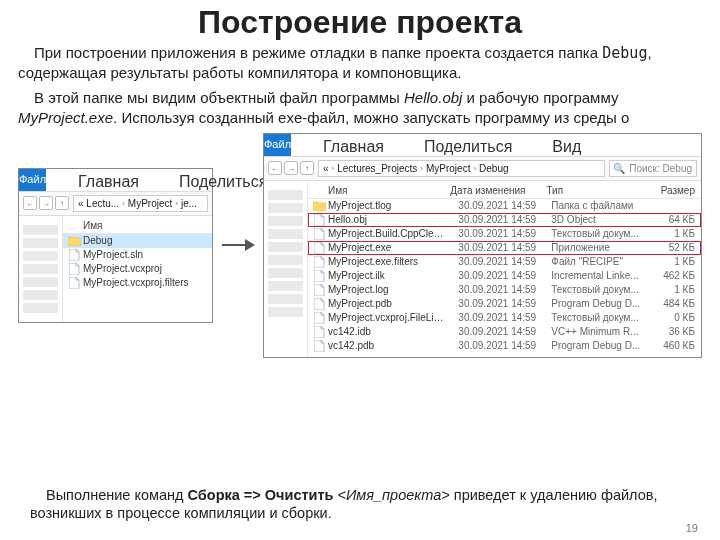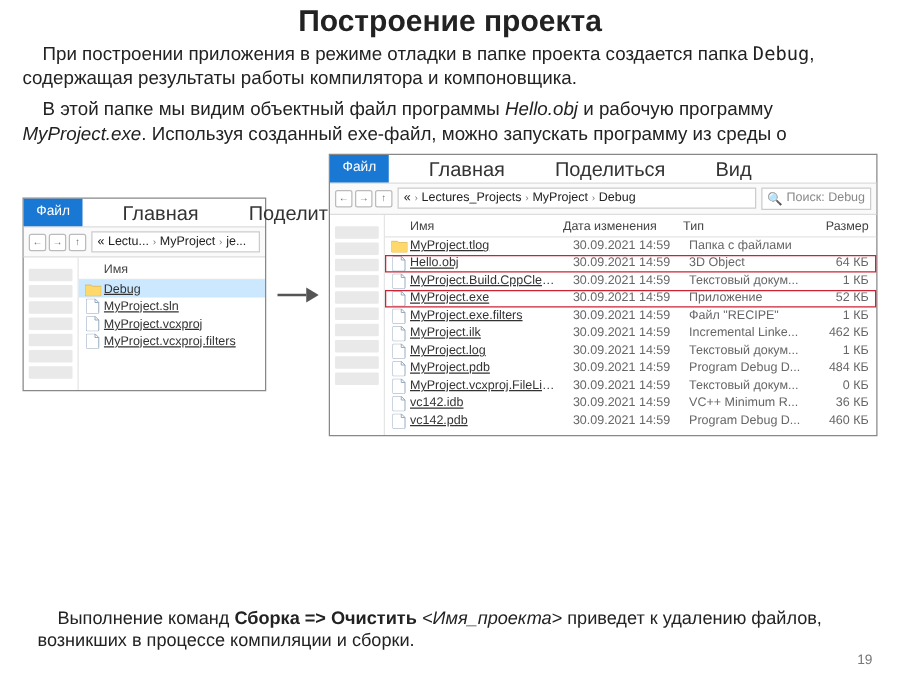--- a/index.html
+++ b/index.html
@@ -1,32 +1,32 @@
 <!DOCTYPE html>
 <html><head>
 <meta charset="utf-8">
 <style>
   * { box-sizing: border-box; }
   body { margin:0; padding:0; font-family: Arial, Helvetica, sans-serif; background:#fff; color:#222; width:720px; }
   .slide { width:720px; height:540px; position:relative; padding:4px 18px 0 18px; }
-  h1.title { text-align:center; font-size:24px; margin:0 0 2px 0; font-weight:700; }
+  h1.title { text-align:center; font-size:32px; margin:0 0 2px 0; font-weight:700; }
   p.para { font-size:15px; line-height:1.28; margin:0 0 6px 0; text-indent:16px; }
   .mono { font-family: Consolas, monospace; }
   .ital { font-style: italic; }
 
   .row { display:flex; align-items:center; gap:8px; margin-top:2px; }
   .arrow { flex:0 0 auto; }
   .arrow svg { display:block; }
 
   .win { border:1px solid #888; background:#fff; font-family: "Segoe UI", Arial, sans-serif; font-size:10px; color:#222; }
   .win-small { width:195px; }
   .win-large { flex:1; }
 
   .ribbon { display:flex; align-items:stretch; height:22px; }
-  .ribbon .file-tab { background:#1978d4; color:#fff; padding:4px 10px; font-size:11px; }
+  .ribbon .file-tab { background:#1978d4; color:#fff; padding:4px 0; font-size:11px; }
   .ribbon .tab { padding:4px 8px; font-size:16px; color:#333;margin-left:24px; }
 
   .addrbar { display:flex; align-items:center; gap:4px; padding:3px 4px; border-top:1px solid #ddd; border-bottom:1px solid #ddd; background:#fafafa; }
   .nav-btns { display:flex; gap:2px; }
   .nav-btn { width:14px; height:14px; border:1px solid #bbb; border-radius:2px; display:flex; align-items:center; justify-content:center; background:#fff; font-size:8px; color:#666; }
   .crumbs { flex:1; display:flex; align-items:center; gap:3px; border:1px solid #ccc; padding:2px 4px; background:#fff; font-size:10px; overflow:hidden; white-space:nowrap; }
   .crumbs .sep { color:#777; font-size:8px; }
   .searchbox { border:1px solid #ccc; padding:2px 4px; background:#fff; color:#888; font-size:10px; min-width:80px; display:flex; align-items:center; gap:3px; }
 
   .content { display:flex; }
@@ -36,21 +36,21 @@
   .listing { flex:1; padding:2px 0 4px 0; }
   .col-head { display:flex; font-size:10px; color:#444; padding:2px 6px 2px 20px; border-bottom:1px solid #e5e5e5; }
   .col-name { flex:1.4; }
   .col-date { flex:1.1; }
   .col-type { flex:1.1; }
   .col-size { flex:0.6; text-align:right; }
   .small .col-head { padding:2px 6px 2px 20px; }
 
   .frow { display:flex; align-items:center; padding:1px 6px 1px 4px; font-size:10px; color:#333; }
   .frow .ficon { width:14px; height:12px; margin-right:2px; display:flex; align-items:center; justify-content:center; }
-  .frow .fname { flex:1.4; white-space:nowrap; overflow:hidden; text-overflow:ellipsis;text-decoration:underline; }
+  .frow .fname { flex:1.4; white-space:nowrap; overflow:hidden; text-overflow:ellipsis; }
   .frow .fdate { flex:1.1; color:#666;margin-left:12px; }
   .frow .ftype { flex:1.1; color:#666; white-space:nowrap; overflow:hidden; text-overflow:ellipsis; }
   .frow .fsize { flex:0.6; text-align:right; color:#666; }
   .selected { background:#cce8ff; }
   .boxed { outline:1px solid #c23; outline-offset:-1px; }
 
   .bottom { position:absolute; left:18px; right:18px; bottom:6px; }
   .bottom p { font-size:14.5px; line-height:1.25; margin:12px; text-indent:16px; }
   .pagenum { position:absolute; right:22px; bottom:6px; font-size:11px; color:#777; }
 </style>

